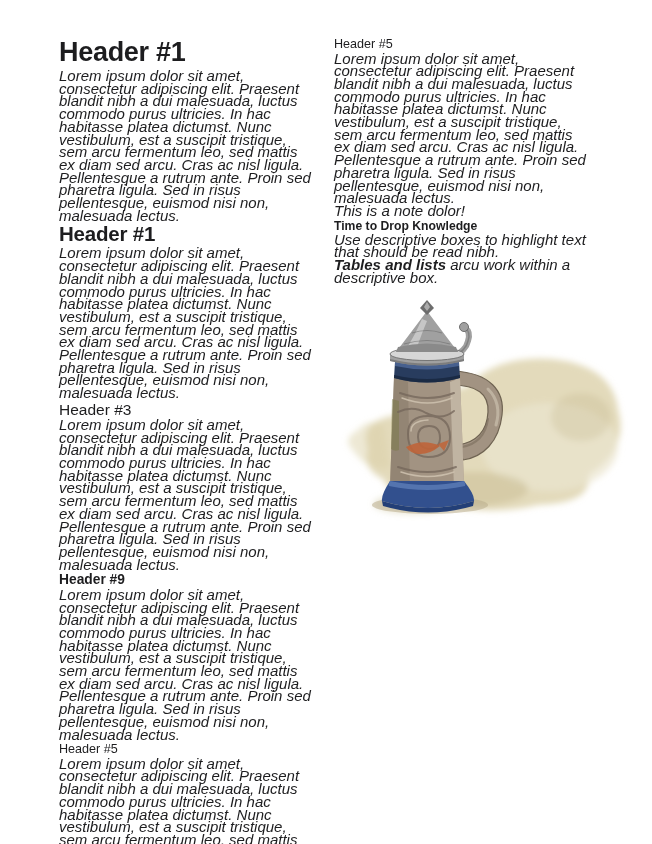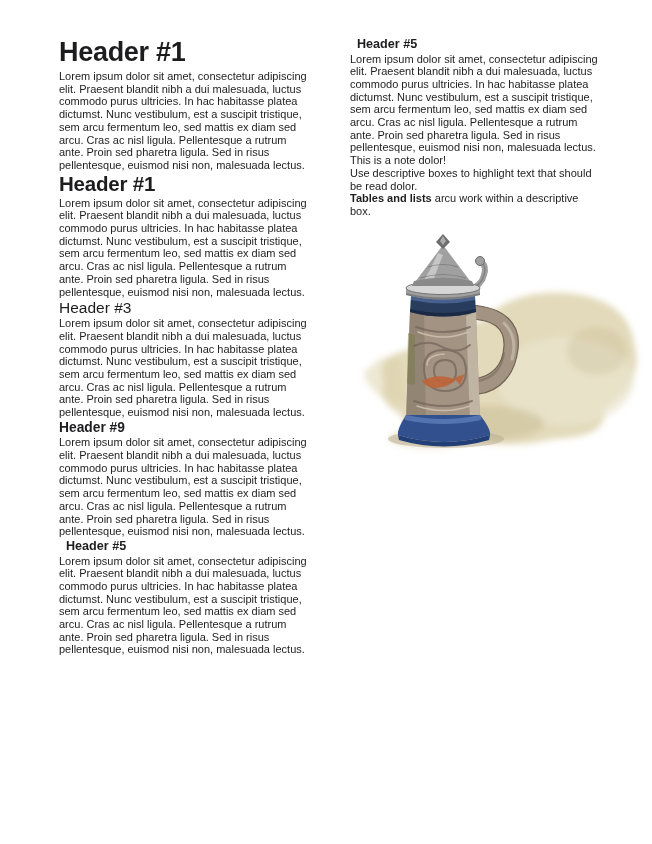--- a/index.html
+++ b/index.html
@@ -10,37 +10,38 @@
     color: var(--text, #1d1d1f);
     font-family: "Liberation Sans", sans-serif;
     overflow: hidden;
   }
   .page {
     box-sizing: border-box;
     width: 652px;
     height: 844px;
     padding: 36px 10px 0 59px;
     display: flex;
-    gap: 39px;
+    gap: 23px;
   }
   .col { width: 252px; flex: none; }
 
   h1, h2, h3, h4, h5, p, .mini-heading { margin: 0; }
   h1 { font-size: 27px;  line-height: 29px;   margin: 2px 0 3px; letter-spacing: -0.3px; font-weight: 700; }
   h2 { font-size: 20.5px; line-height: 22px;  margin: 1px 0 2px; letter-spacing: -0.2px; font-weight: 700; }
   h3 { font-size: 15.5px; line-height: 16px;  margin: 2px 0 1px; font-weight: 400; }
   h4 { font-size: 13.8px; line-height: 14.5px; margin: 2px 0 1px; font-weight: 700; }
-  h5 { font-size: 12.6px; line-height: 13.5px; margin: 2px 7px 1px; font-weight: 700; }
+  h5 { font-size: 12.6px; line-height: 13.5px; margin: 2px 0 1px; font-weight: 400; }
   .mini-heading { font-size: 12.2px; line-height: 13px; margin: 2px 0 1px; font-weight: 700; }
 
   p.body-text {
-    font-size: 11px;
+    font-size: 15px;
     line-height: 12.7px;
     margin: 0;
     letter-spacing: 0;
+    font-style: italic;
   }
   .bold-inline { font-weight: 700; }
 
   .illustration {
     display: block;
     margin: 15px 0 0 4px;
     overflow: visible;
   }
 </style>
 </head>
@@ -64,21 +65,22 @@
     <h5>Header #5</h5>
     <p class="body-text">Lorem ipsum dolor sit amet, consectetur adipiscing elit. Praesent blandit nibh a dui malesuada, luctus commodo purus ultricies. In hac habitasse platea dictumst. Nunc vestibulum, est a suscipit tristique, sem arcu fermentum leo, sed mattis ex diam sed arcu. Cras ac nisl ligula. Pellentesque a rutrum ante. Proin sed pharetra ligula. Sed in risus pellentesque, euismod nisi non, malesuada lectus.</p>
   </div>
 
   <div class="col">
     <h5>Header #5</h5>
     <p class="body-text">Lorem ipsum dolor sit amet, consectetur adipiscing elit. Praesent blandit nibh a dui malesuada, luctus commodo purus ultricies. In hac habitasse platea dictumst. Nunc vestibulum, est a suscipit tristique, sem arcu fermentum leo, sed mattis ex diam sed arcu. Cras ac nisl ligula. Pellentesque a rutrum ante. Proin sed pharetra ligula. Sed in risus pellentesque, euismod nisi non, malesuada lectus.</p>
 
     <p class="body-text">This is a note dolor!</p>
 
-    <p class="body-text">Use descriptive boxes to highlight text that should be read dolor.</p>
+    <div class="mini-heading">Time to Drop Knowledge</div>
+    <p class="body-text">Use descriptive boxes to highlight text that should be read nibh.</p>
 
     <p class="body-text"><span class="bold-inline">Tables and lists</span><span> arcu work within a descriptive box.</span></p>
 
     <svg class="illustration" role="img" width="295" height="222" viewBox="0 0 295 222" xmlns="http://www.w3.org/2000/svg" aria-label="Watercolor painting of a German beer stein with pointed pewter lid, thumb lever, blue neck and foot bands, and carved stoneware body over a tan watercolor wash">
       <defs>
         <filter id="wash" x="-20%" y="-20%" width="140%" height="140%">
           <feGaussianBlur stdDeviation="3.2"></feGaussianBlur>
         </filter>
       </defs>
 

